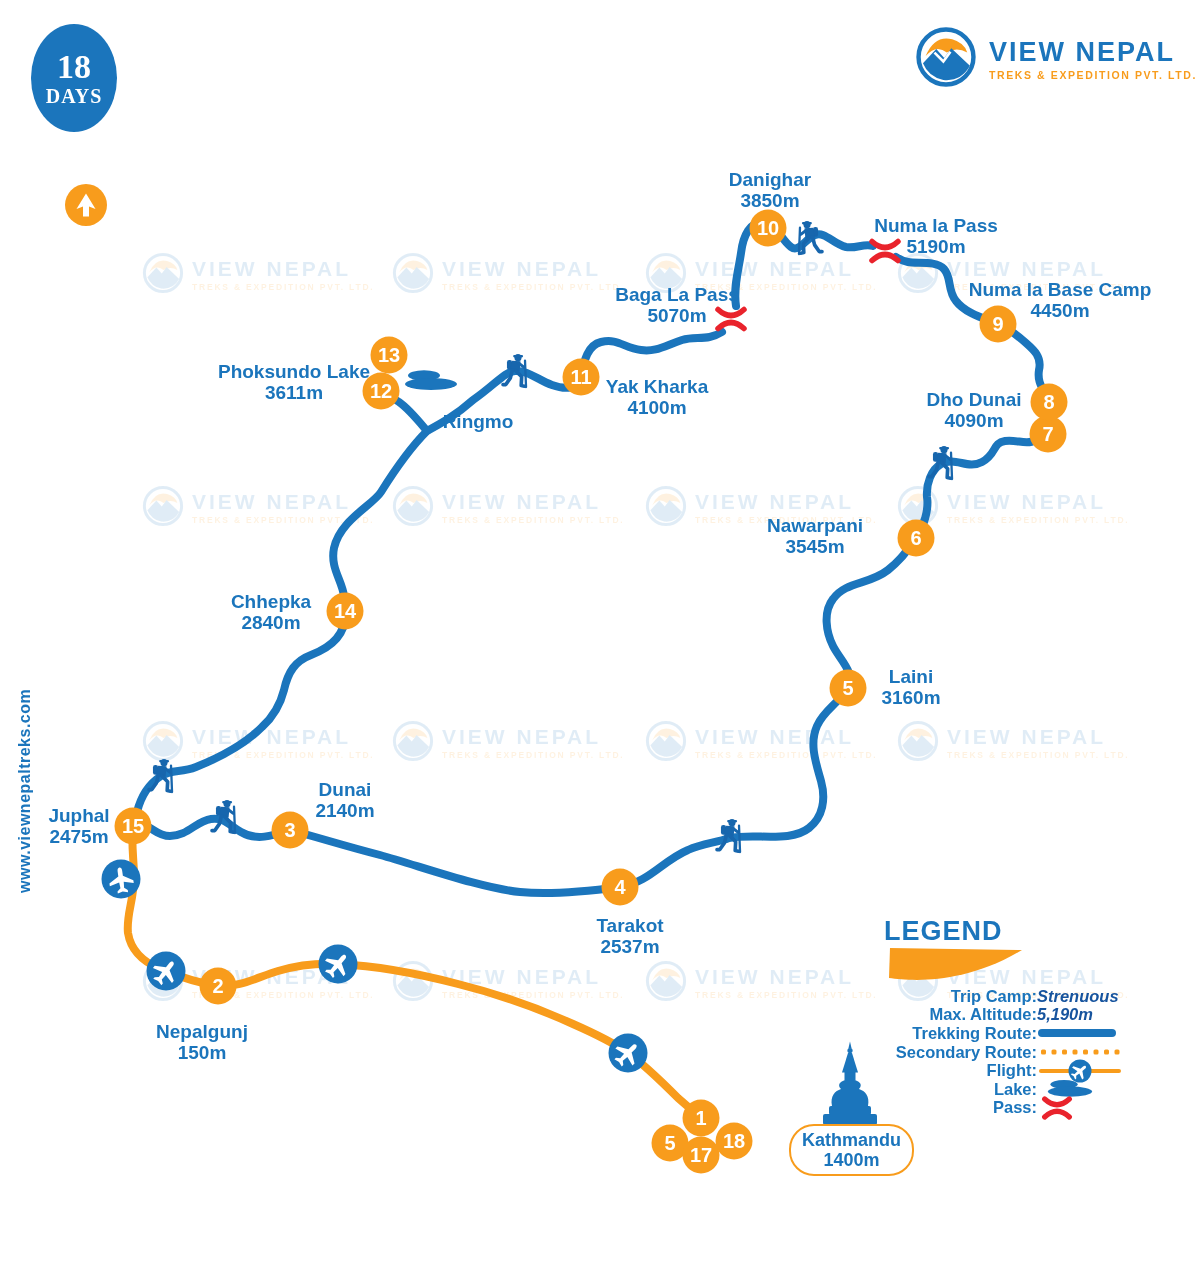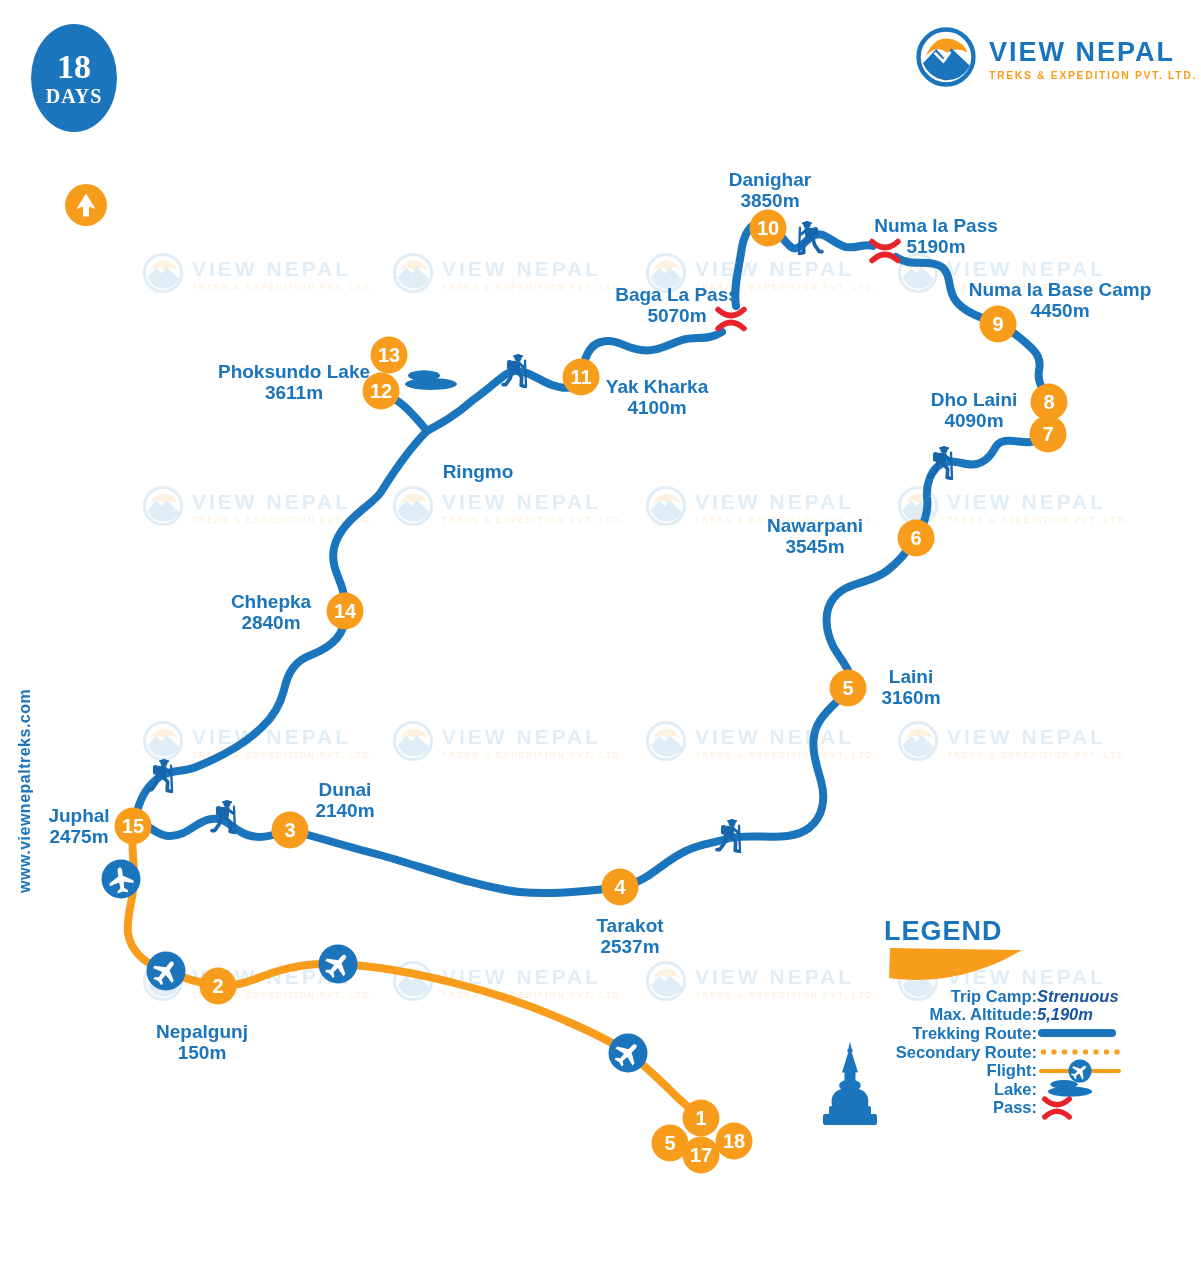--- a/index.html
+++ b/index.html
@@ -414,28 +414,28 @@
       </div>
       <div class="place-label" style="left: 677px; top: 305px;">
         <div>Baga La Pass</div>
         <div>5070m</div>
       </div>
       <div class="place-label" style="left: 657px; top: 397px;">
         <div>Yak Kharka</div>
         <div>4100m</div>
       </div>
       <div class="place-label" style="left: 974px; top: 410px;">
-        <div>Dho Laini</div>
+        <div>Dho Dunai</div>
         <div>4090m</div>
       </div>
       <div class="place-label" style="left: 294px; top: 382px; text-align: center;">
         <div>Phoksundo Lake</div>
         <div>3611m</div>
       </div>
-      <div class="place-label" style="left: 478px; top: 471px;">
+      <div class="place-label" style="left: 478px; top: 421px;">
         <div>Ringmo</div>
       </div>
       <div class="place-label" style="left: 815px; top: 536px;">
         <div>Nawarpani</div>
         <div>3545m</div>
       </div>
       <div class="place-label" style="left: 911px; top: 687px;">
         <div>Laini</div>
         <div>3160m</div>
       </div>
@@ -454,20 +454,24 @@
       <div class="place-label" style="left: 630px; top: 936px;">
         <div>Tarakot</div>
         <div>2537m</div>
       </div>
       <div class="place-label" style="left: 202px; top: 1042px;">
         <div>Nepalgunj</div>
         <div>150m</div>
       </div>
     </div>
 
+  <div class="kath-pill">
+    <div>Kathmandu</div>
+    <div>1400m</div>
+  </div>
 
   <div class="legend">
     <div class="legend-title">LEGEND</div>
     <svg class="legend-swoosh" width="150" height="36" viewBox="0 0 150 36">
       <path d="M6,3 L138,5 C80,40 28,36 5,33 Z" fill="#f89c1c"></path>
     </svg>
     <div class="legend-rows" id="legend-rows">
         <div class="lg-row">
           <div class="lg-label">Trip Camp:</div>
           <div class="lg-value">Strenuous</div>

